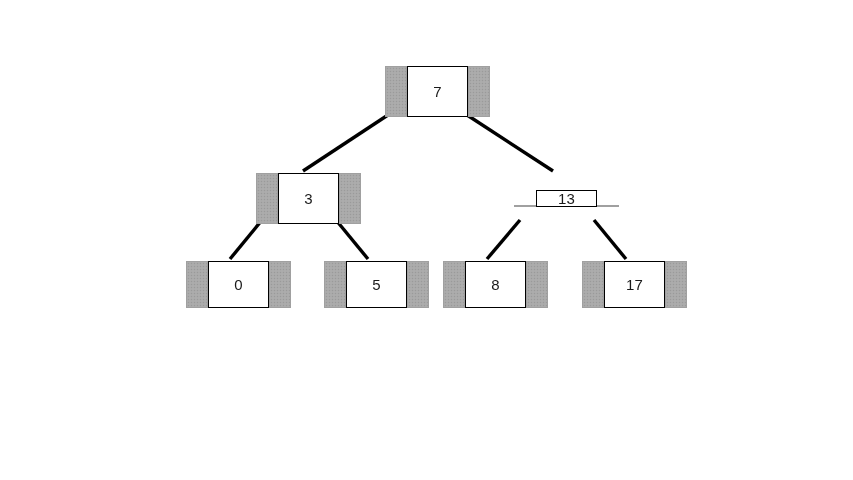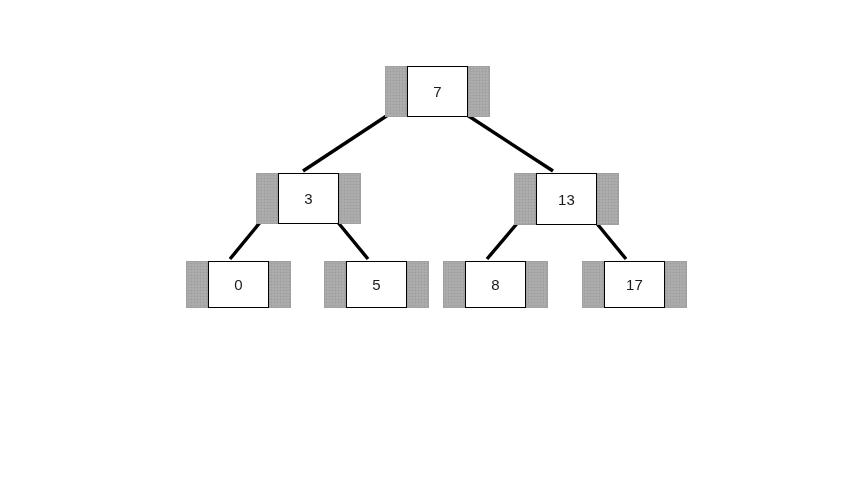--- a/index.html
+++ b/index.html
@@ -79,21 +79,21 @@
         </div>
         <div class="slot" style="width: 22px;"></div>
       </div>
       <div class="node" style="left: 256px; top: 173px; width: 105px; height: 51px;">
         <div class="slot" style="width: 22px;"></div>
         <div class="value-box" style="width: 61px;">
           <span>3</span>
         </div>
         <div class="slot" style="width: 22px;"></div>
       </div>
-      <div class="node" style="left: 514px; top: 173px; width: 105px; height: 52px;">
+      <div class="node" style="left: 514px; top: 173px; width: 105px; height: 34px; align-items: flex-end;">
         <div class="slot" style="width: 22px;"></div>
         <div class="value-box" style="width: 61px;">
           <span>13</span>
         </div>
         <div class="slot" style="width: 22px;"></div>
       </div>
       <div class="node" style="left: 186px; top: 261px; width: 105px; height: 47px;">
         <div class="slot" style="width: 22px;"></div>
         <div class="value-box" style="width: 61px;">
           <span>0</span>

